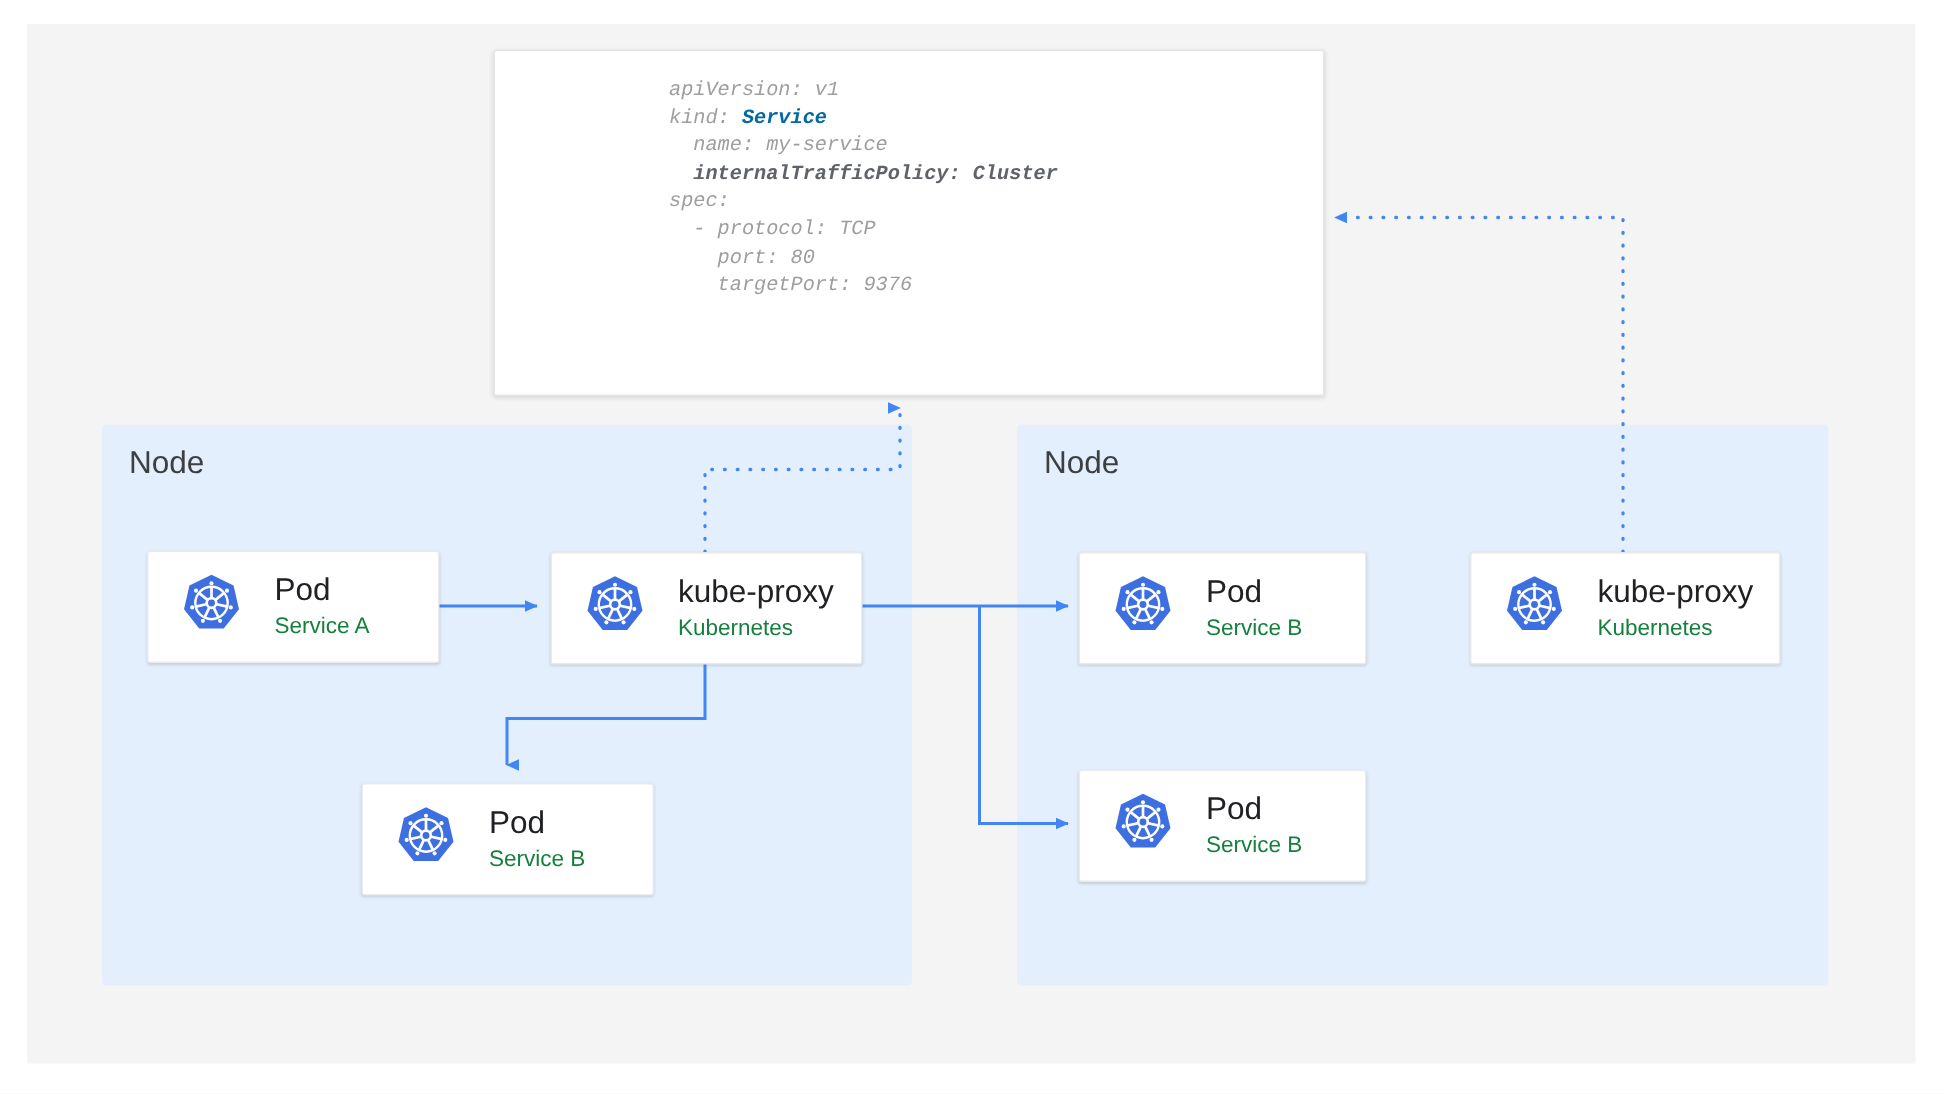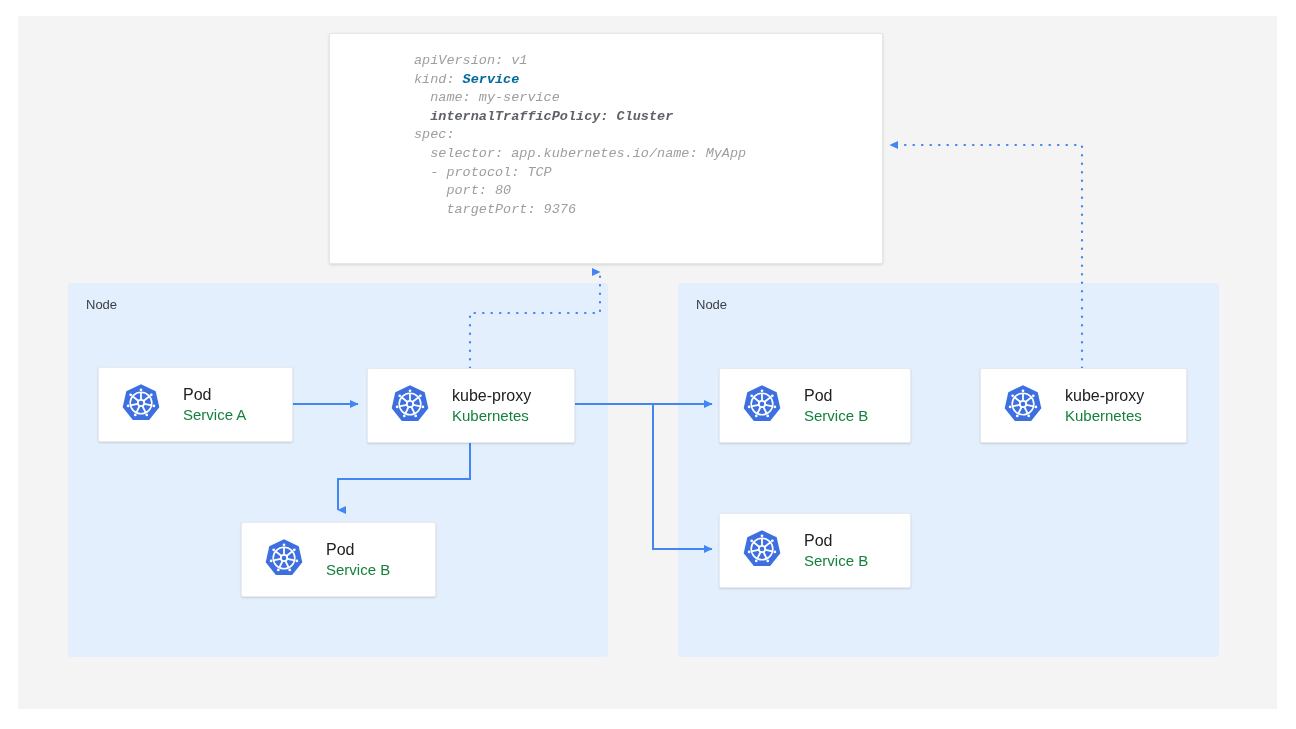--- a/index.html
+++ b/index.html
@@ -16,47 +16,47 @@
   .canvas-panel{
     position:absolute;left:18px;top:16px;width:1259px;height:693px;
     background:#f4f4f4;
   }
 
   
   .node-box{
     position:absolute;background:#e3effc;border-radius:3px;
   }
   .node-label{
-    position:absolute;font-size:13px;color:#3c4043;
+    position:absolute;font-size:21px;color:#3c4043;
     font-family:"Liberation Sans","DejaVu Sans",sans-serif;
     white-space:nowrap;
   }
 
   
   .card{
     position:absolute;background:#ffffff;
     border:1px solid #e8eaed;
     border-radius:2px;
     box-shadow:0 1px 2px rgba(60,64,67,0.18);
     display:flex;align-items:center;
   }
   .card .kicon{flex:0 0 auto;margin-left:22px;}
   .card .labels{margin-left:22px;display:flex;flex-direction:column;justify-content:center;}
-  .card .ttl{font-size:16px;color:#202124;line-height:1.28;white-space:nowrap;}
+  .card .ttl{font-size:21px;color:#202124;line-height:1.28;white-space:nowrap;}
   .card .sub{font-size:15px;color:#15803d;line-height:1.3;white-space:nowrap;}
 
   
   .yaml-card{
     position:absolute;background:#ffffff;
     border:1px solid #e6e6e6;
     border-radius:2px;
     box-shadow:0 1px 3px rgba(60,64,67,0.16);
     overflow:hidden;
   }
-  .yaml-inner{padding:18px 0 14px 84px;}
+  .yaml-inner{padding:18px 0 14px 116px;}
   .yaml-line{
     font-family:"Liberation Mono","DejaVu Sans Mono",monospace;
     font-style:italic;
     font-size:13.5px;
     line-height:18.6px;
     color:#9e9e9e;
     white-space:pre;
   }
   .yaml-line.strong{color:#5f6368;font-weight:bold;}
   .yaml-line .b{font-weight:bold;color:#0369a1;}
@@ -118,21 +118,20 @@
     </g>
   </svg>
 
   <div class="yaml-card" style="left:329px;top:33px;width:552px;height:229px;">
     <div class="yaml-inner">
         <div class="yaml-line">apiVersion: v1</div>
         <div class="yaml-line">kind: <span class="b">Service</span></div>
         <div class="yaml-line">  name: my-service</div>
         <div class="yaml-line strong">  internalTrafficPolicy: Cluster</div>
         <div class="yaml-line">spec:</div>
-        <div class="yaml-line">  selector: app.kubernetes.io/name: MyApp</div>
         <div class="yaml-line">  - protocol: TCP</div>
         <div class="yaml-line">    port: 80</div>
         <div class="yaml-line">    targetPort: 9376</div>
       </div>
   </div>
 
   <div class="card" style="left:98px;top:367px;width:193px;height:73px;">
     <span class="kicon"><svg width="40" height="40" viewBox="0 0 100 100">
           <path d="M50.00,3.00 L86.75,20.70 L95.82,60.46 L70.39,92.35 L29.61,92.35 L4.18,60.46 L13.25,20.70 Z" fill="#3d6fe0"></path>
           <g stroke="#ffffff" fill="none" stroke-width="4">

